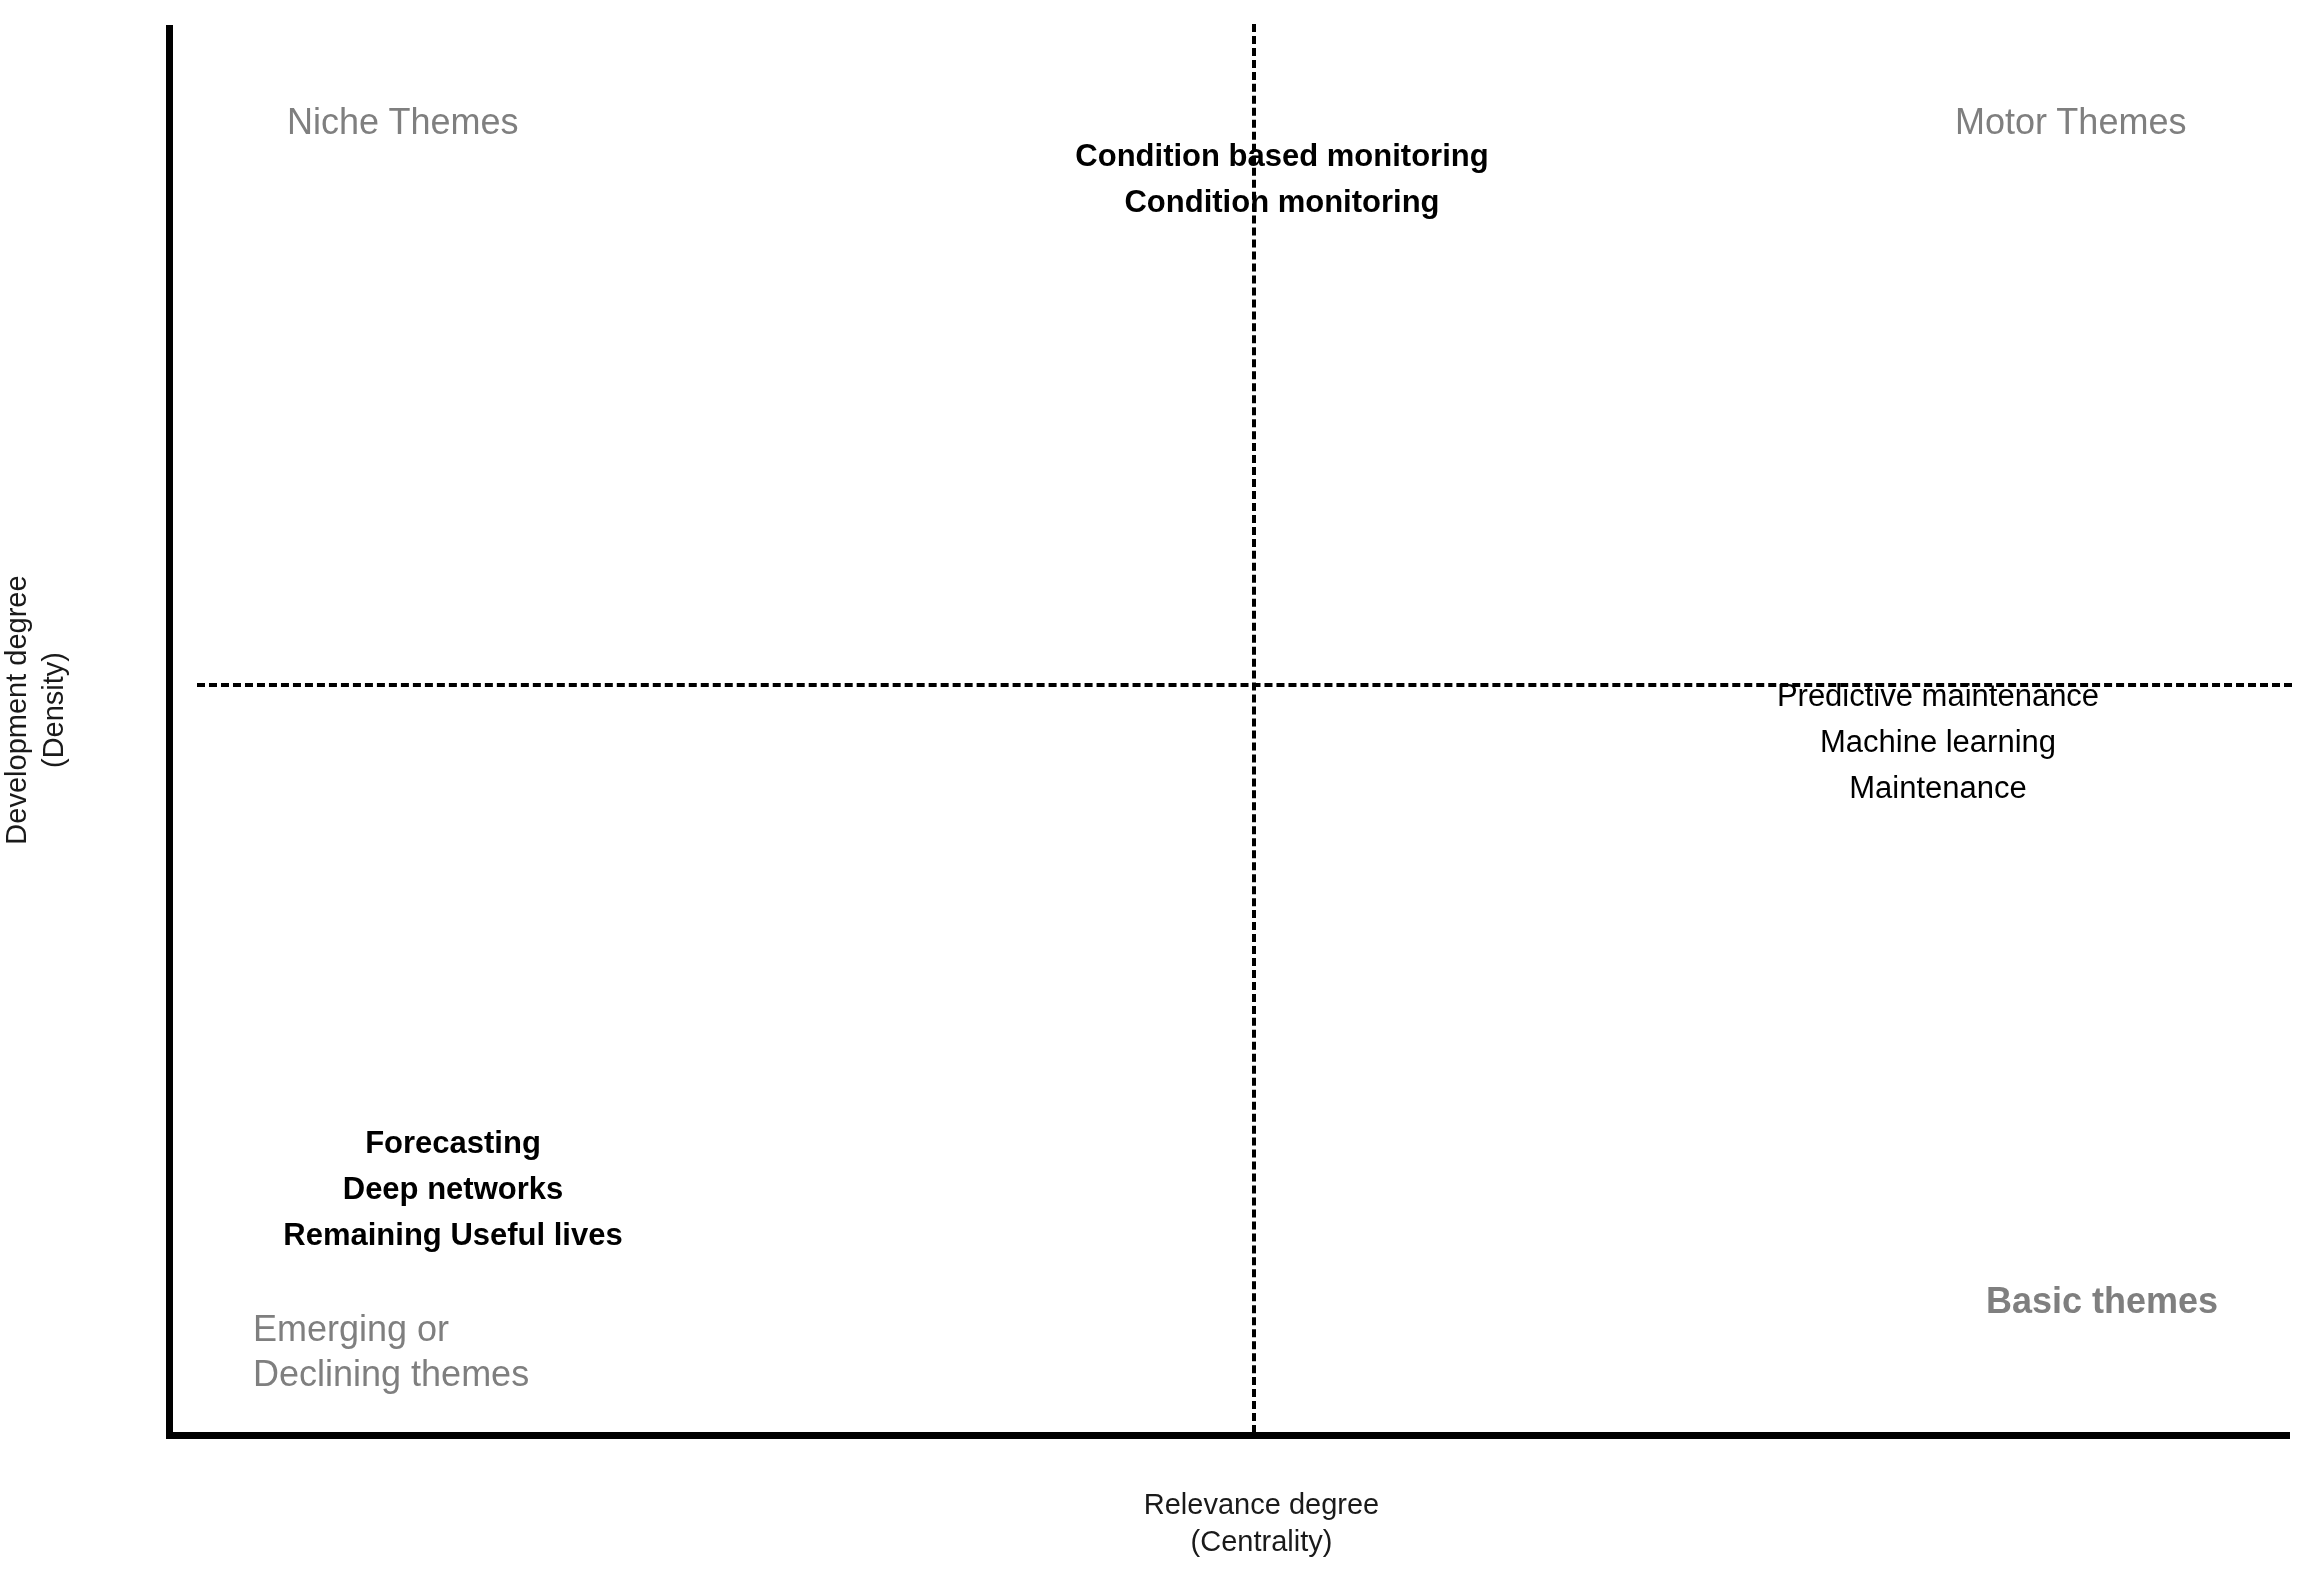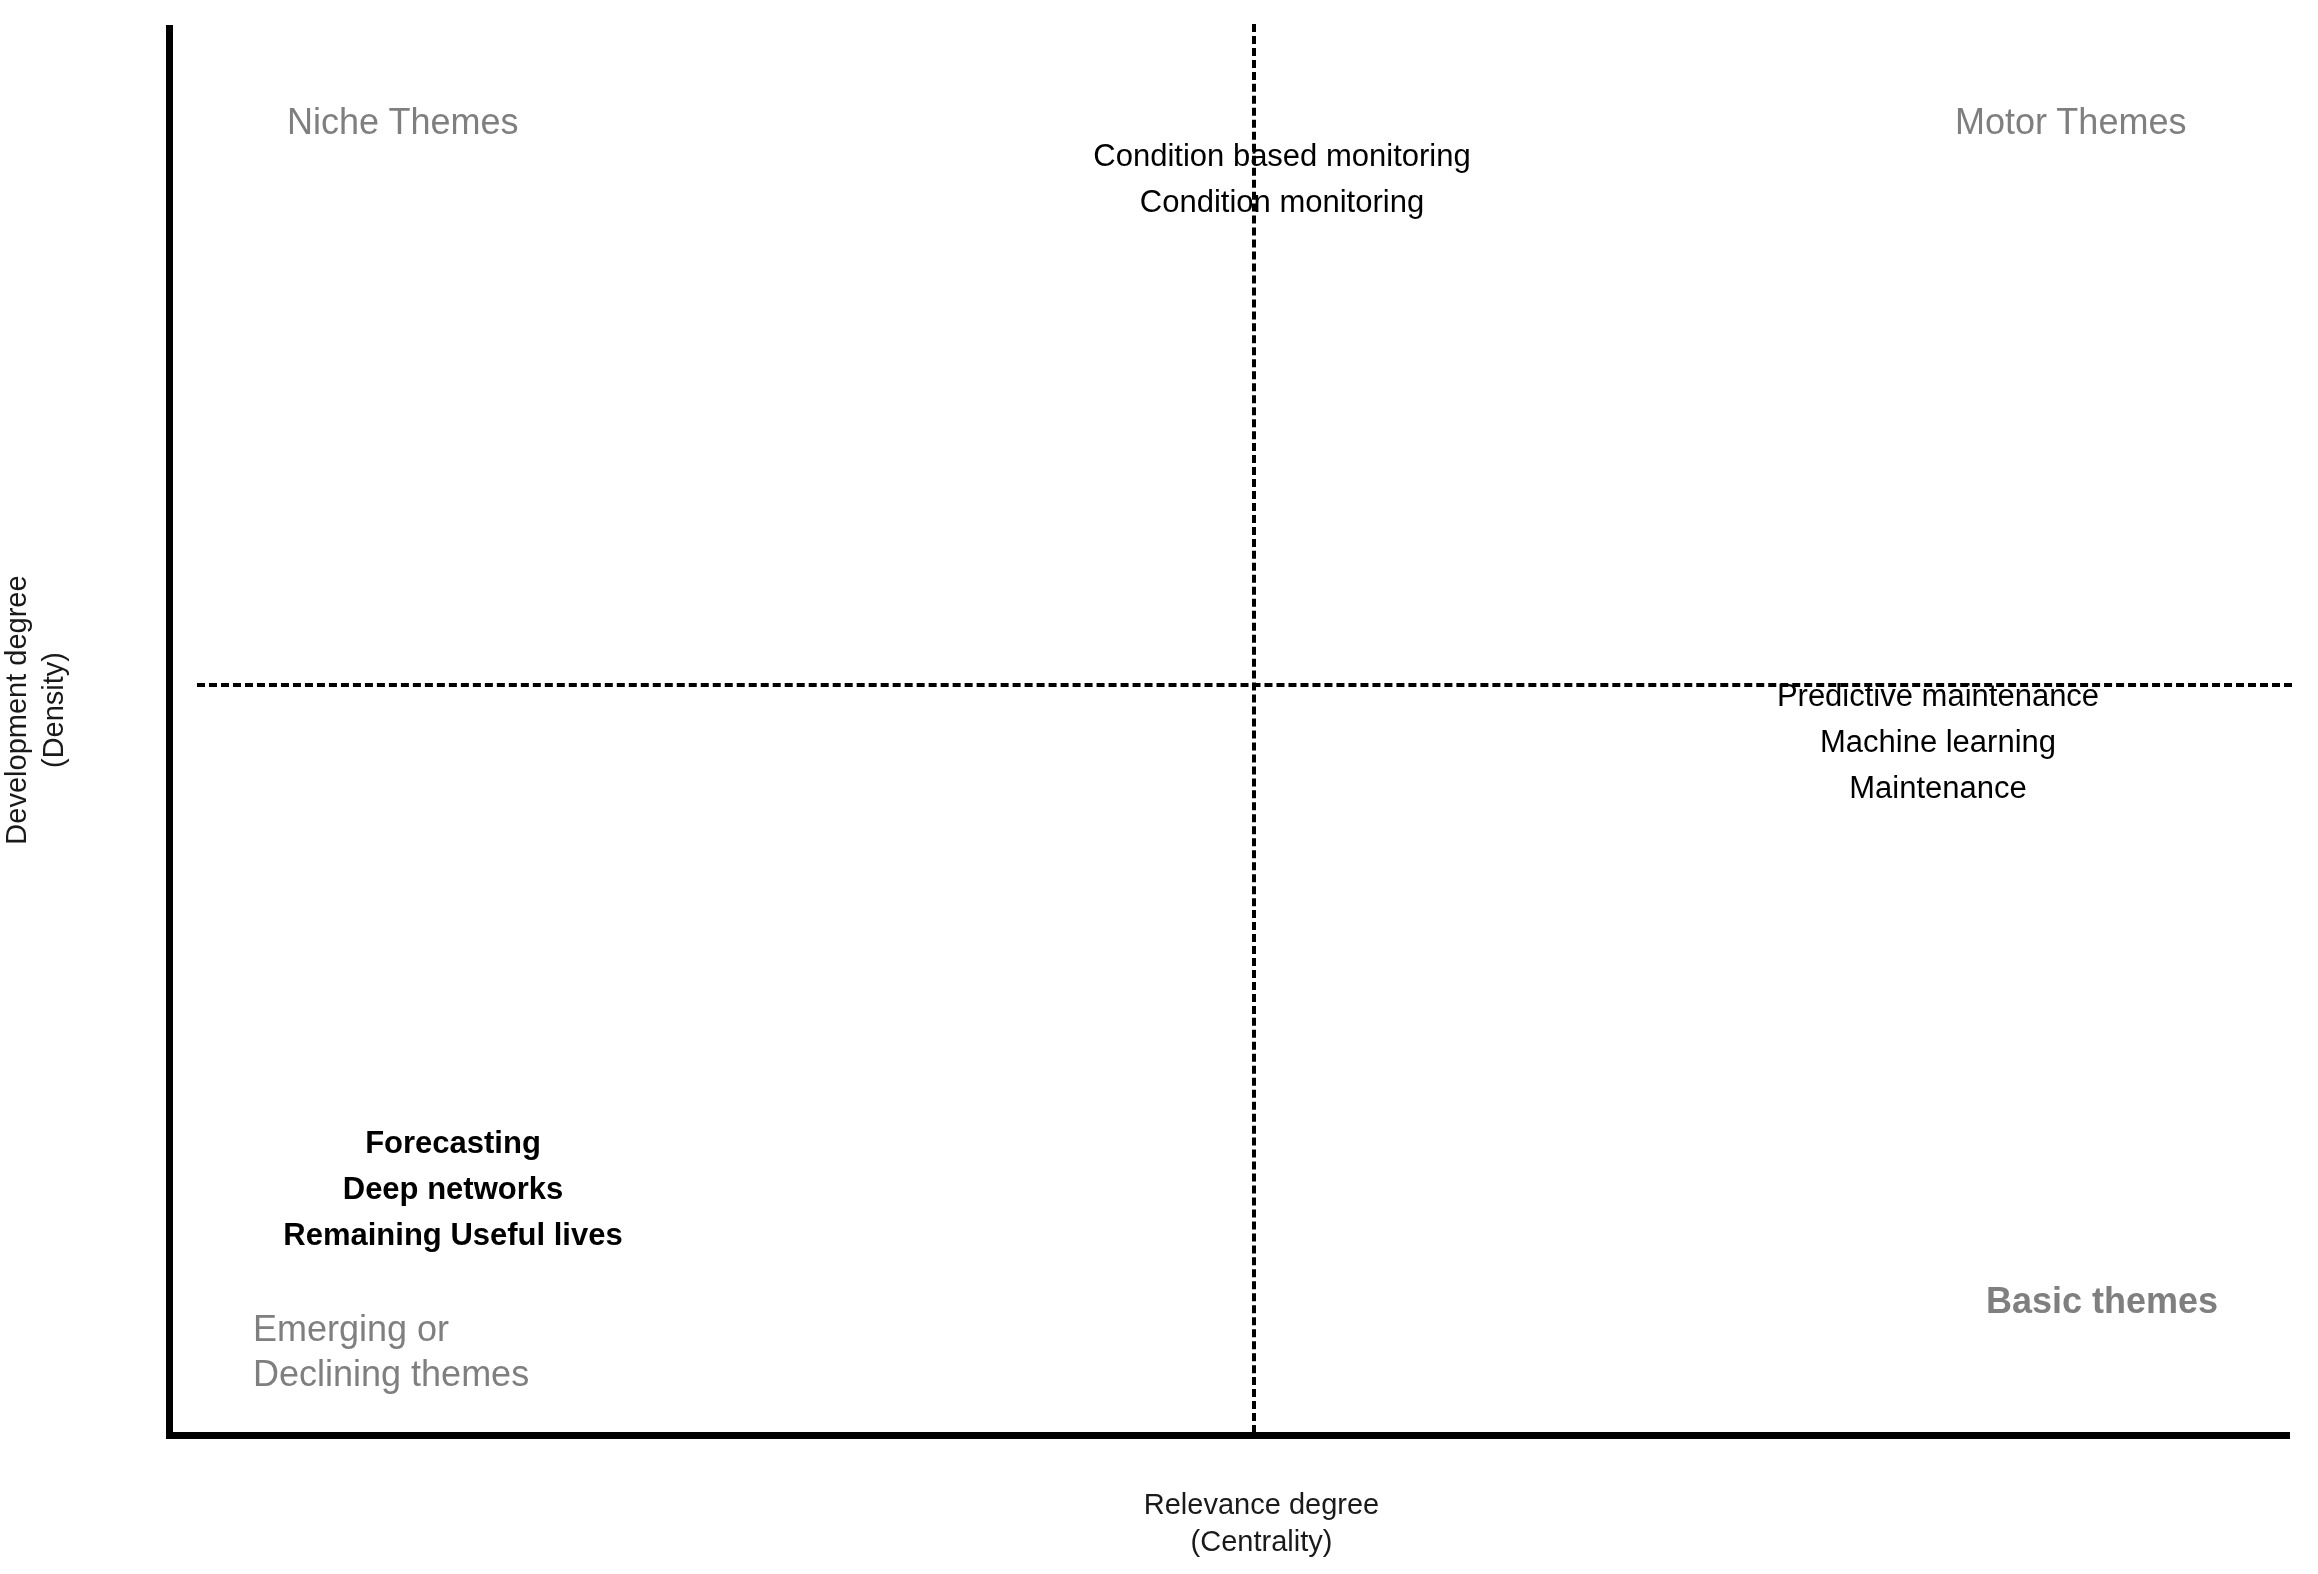--- a/index.html
+++ b/index.html
@@ -98,20 +98,21 @@
     color: #000000;
     white-space: nowrap;
   }
   .cluster .kw { display: block; }
 
   .cluster-niche {
     left: 1282px;
     top: 133px;
     transform: translateX(-50%);
     text-align: center;
+    font-weight: bold;
   }
   .cluster-motor {
     left: 1938px;
     top: 636px;
     transform: translateX(-50%);
     text-align: center;
     margin-top: 37px;
   }
   .cluster-emerging {
     left: 453px;

